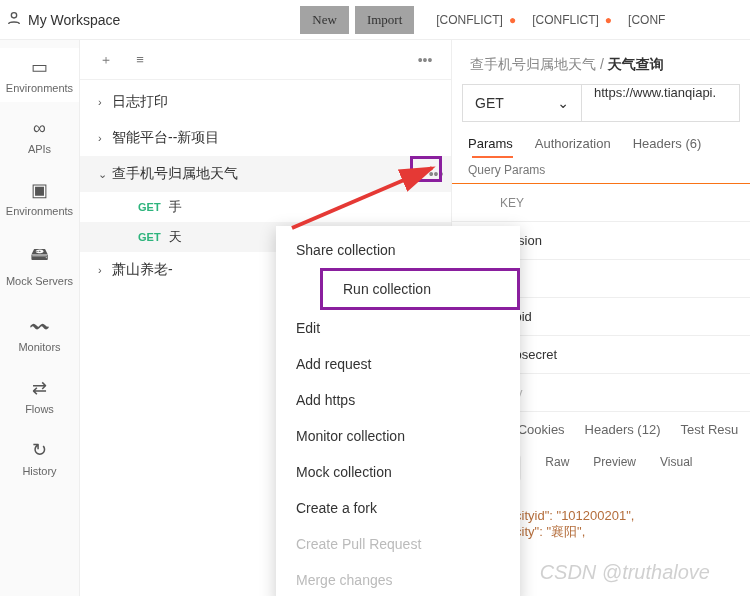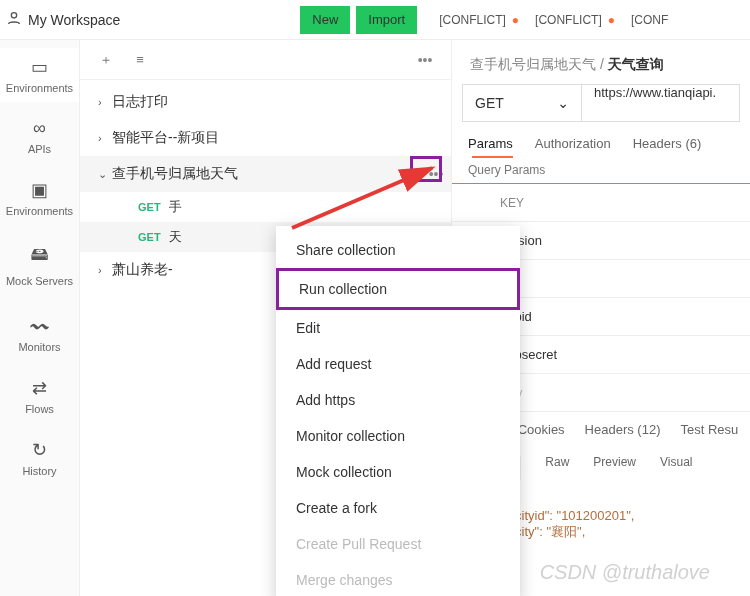--- a/index.html
+++ b/index.html
@@ -1,20 +1,20 @@
 <!DOCTYPE html>
 <html><head>
 <meta charset="utf-8">
 <style>
   * { box-sizing: border-box; margin: 0; padding: 0; font-family: -apple-system, BlinkMacSystemFont, "Segoe UI", Arial, sans-serif; }
   body { width: 750px; height: 596px; overflow: hidden; background: #fff; color: #333; font-size: 13px; position: relative; }
   .topbar { height: 40px; display: flex; align-items: center; border-bottom: 1px solid #eee; }
   .ws-icon { width: 28px; text-align:center; font-size:14px; }
   .ws-title { font-size: 14px; color:#333; }
-  .top-btn { height: 28px; padding: 0 12px; background: #22c55e; border: 0; font-size: 13px; color:#333; cursor:pointer; }
+  .top-btn { height: 28px; padding: 0 12px; background: #a3a3a3; border: 0; font-size: 13px; color:#333; cursor:pointer;font-family:Liberation Serif, serif; }
   .top-btn + .top-btn { margin-left:6px;}
   .tabs { display:flex; align-items:center; gap:0; margin-left:14px; overflow:hidden; }
   .tab { display:flex; align-items:flex-start; gap:6px; padding:0 8px; font-size:12px; color:#555; white-space:nowrap;}
   .dot-o { color:#ff6c37; }
   .layout { display:flex; height:calc(100% - 40px); }
   .sidebar { width: 80px; background:#fafafa; border-right:1px solid #eee; display:flex; flex-direction:column; align-items:center; padding-top:8px; gap:8px;}
   .side-item { width:100%; text-align:center; padding:8px 0; font-size:11px; color:#666; cursor:pointer;}
   .side-item.active { background:#fff; }
   .side-item .ico { display:block; font-size:18px; margin-bottom:4px; color:#555;}
   .midcol { width:372px; border-right:1px solid #eee; position:relative; background:#fff;}
@@ -27,21 +27,21 @@
   .arrow { width:14px; color:#555; font-size:11px; }
   .node.sel { background:#f5f5f5;}
   .node .star { position:absolute; right:30px; color:#888;}
   .node .menu3 { position:absolute; right:6px; width:18px; text-align:center; color:#888;}
   .req { padding-left:58px; font-size:13px; height:30px; display:flex; align-items:center; gap:8px; cursor:pointer;}
   .req.sel { background:#f5f5f5;}
   .method-get { color:#2db47c; font-size:11px; font-weight:600;}
   .ctx-menu { position:absolute; top:186px; left:196px; width:244px; background:#fff; box-shadow:0 4px 16px rgba(0,0,0,.2); z-index:30; padding:6px 0;}
   .ctx-item { padding:10px 20px; font-size:14px; color:#333; cursor:pointer;}
   .ctx-item.disabled { color:#bbb; }
-  .ctx-item.hl { border:3px solid #8a1f9e; }
+  .ctx-item.hl { border:3px solid #8a1f9e;margin-left:44px; }
   .rightcol { flex:1; overflow:hidden; display:flex; flex-direction:column;}
   .bread { padding:16px 18px 10px; font-size:14px; color:#888; white-space:nowrap;}
   .bread b { color:#333; font-weight:600;}
   .reqbar { display:flex; align-items:center; padding:0 10px; gap:0; }
   .methodbox { width:120px; height:38px; border:1px solid #ddd; display:flex; align-items:center; justify-content:space-between; padding:0 12px; font-size:14px; color:#333;}
   .urlbox { flex:1; height:38px; border:1px solid #ddd; border-left:0; padding:0 12px; font-size:13px; color:#333; white-space:nowrap; overflow:hidden;}
   .reqtabs { display:flex; gap:22px; padding:14px 16px 6px; font-size:13px; color:#666; white-space:nowrap;}
   .reqtab { cursor:pointer; padding-bottom:6px; position:relative;}
   .reqtab.active { color:#222; }
   .reqtab.active::after { content:""; position:absolute; left:0; right:0; bottom:-1px; height:2px; background:#ff6c37;}

